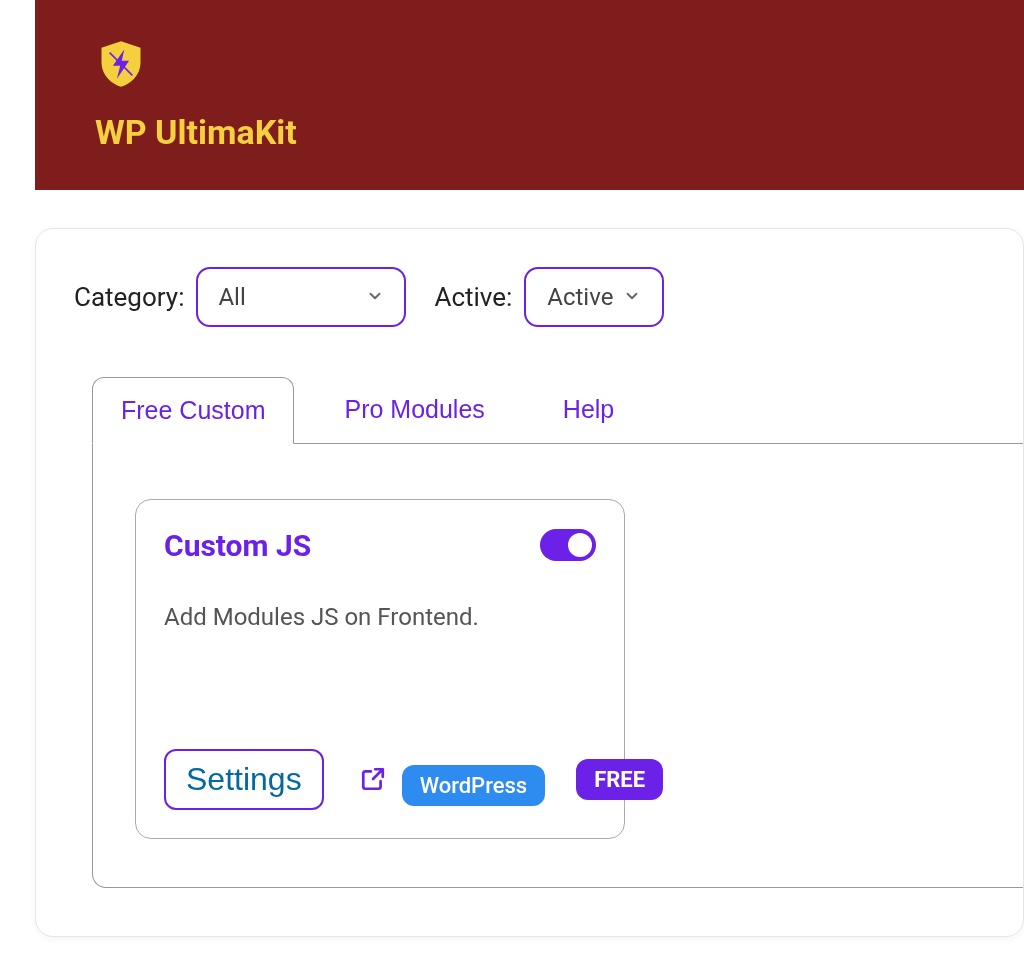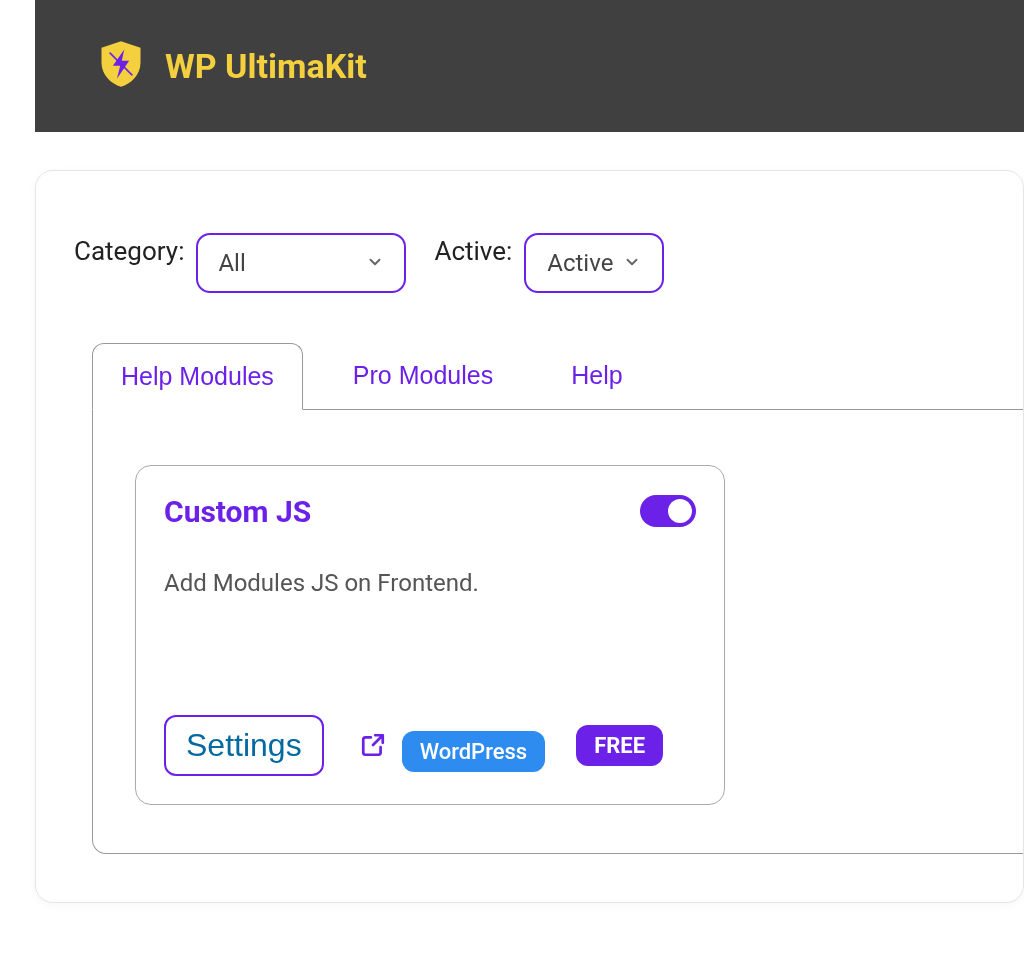--- a/index.html
+++ b/index.html
@@ -3,26 +3,26 @@
   <meta charset="utf-8">
   <style>
     * { box-sizing: border-box; margin: 0; padding: 0; }
     body {
       font-family: -apple-system, BlinkMacSystemFont, "Segoe UI", Roboto, sans-serif;
       background: #fff;
       width: 1024px;
       height: 979px;
     }
     .header {
-      background: #404040;
+      background: #7f1d1d;
       padding: 38px 60px;
       margin-left: 35px;
       display: flex;
-      align-items: center;
       gap: 18px;
+      flex-direction: column;
     }
     .logo-shield {
       width: 52px;
       height: 52px;
       flex-shrink: 0;
     }
     .header-title {
       color: #f4d03f;
       font-size: 34px;
       font-weight: 700;
@@ -60,21 +60,20 @@
       border: 2.5px solid #6b21e8;
       border-radius: 14px;
       padding: 14px 20px;
       font-size: 24px;
       color: #444;
       background: #fff;
       display: flex;
       align-items: center;
       gap: 10px;
       cursor: pointer;
-      margin-top: 24px;
     }
     .select.wide { min-width: 210px; justify-content: space-between; }
     .select.narrow { min-width: 140px; justify-content: center; }
     .chevron {
       width: 18px;
       height: 18px;
     }
     .tabs {
       display: flex;
       border-bottom: 1.5px solid #999;
@@ -102,21 +101,21 @@
       border-bottom: 1.5px solid #999;
       border-right: none;
       margin-left: 18px;
       padding: 55px 42px 48px 42px;
       border-radius: 0 0 0 14px;
     }
     .module-card {
       border: 1.5px solid #aaa;
       border-radius: 16px;
       padding: 28px 28px 28px 28px;
-      width: 590px;
+      width: 490px;
       min-height: 340px;
       display: flex;
       flex-direction: column;
     }
     .module-head {
       display: flex;
       justify-content: space-between;
       align-items: center;
       margin-bottom: 40px;
     }
@@ -216,21 +215,21 @@
         <span>
           <svg class="chevron" viewBox="0 0 24 24">
               <path d="M6 9l6 6 6-6" stroke="#666" stroke-width="2.5" fill="none" stroke-linecap="round" stroke-linejoin="round"></path>
             </svg>
         </span>
       </div>
     </div>
   </div>
 
   <div class="tabs">
-    <button class="tab active">Help Modules</button>
+    <button class="tab active">Free Custom</button>
     <button class="tab">Pro Modules</button>
     <button class="tab">Help</button>
   </div>
 
   <div class="tab-content">
 
     <div class="module-card">
       <div class="module-head">
         <div class="module-title">Custom JS</div>
         <div class="toggle">

